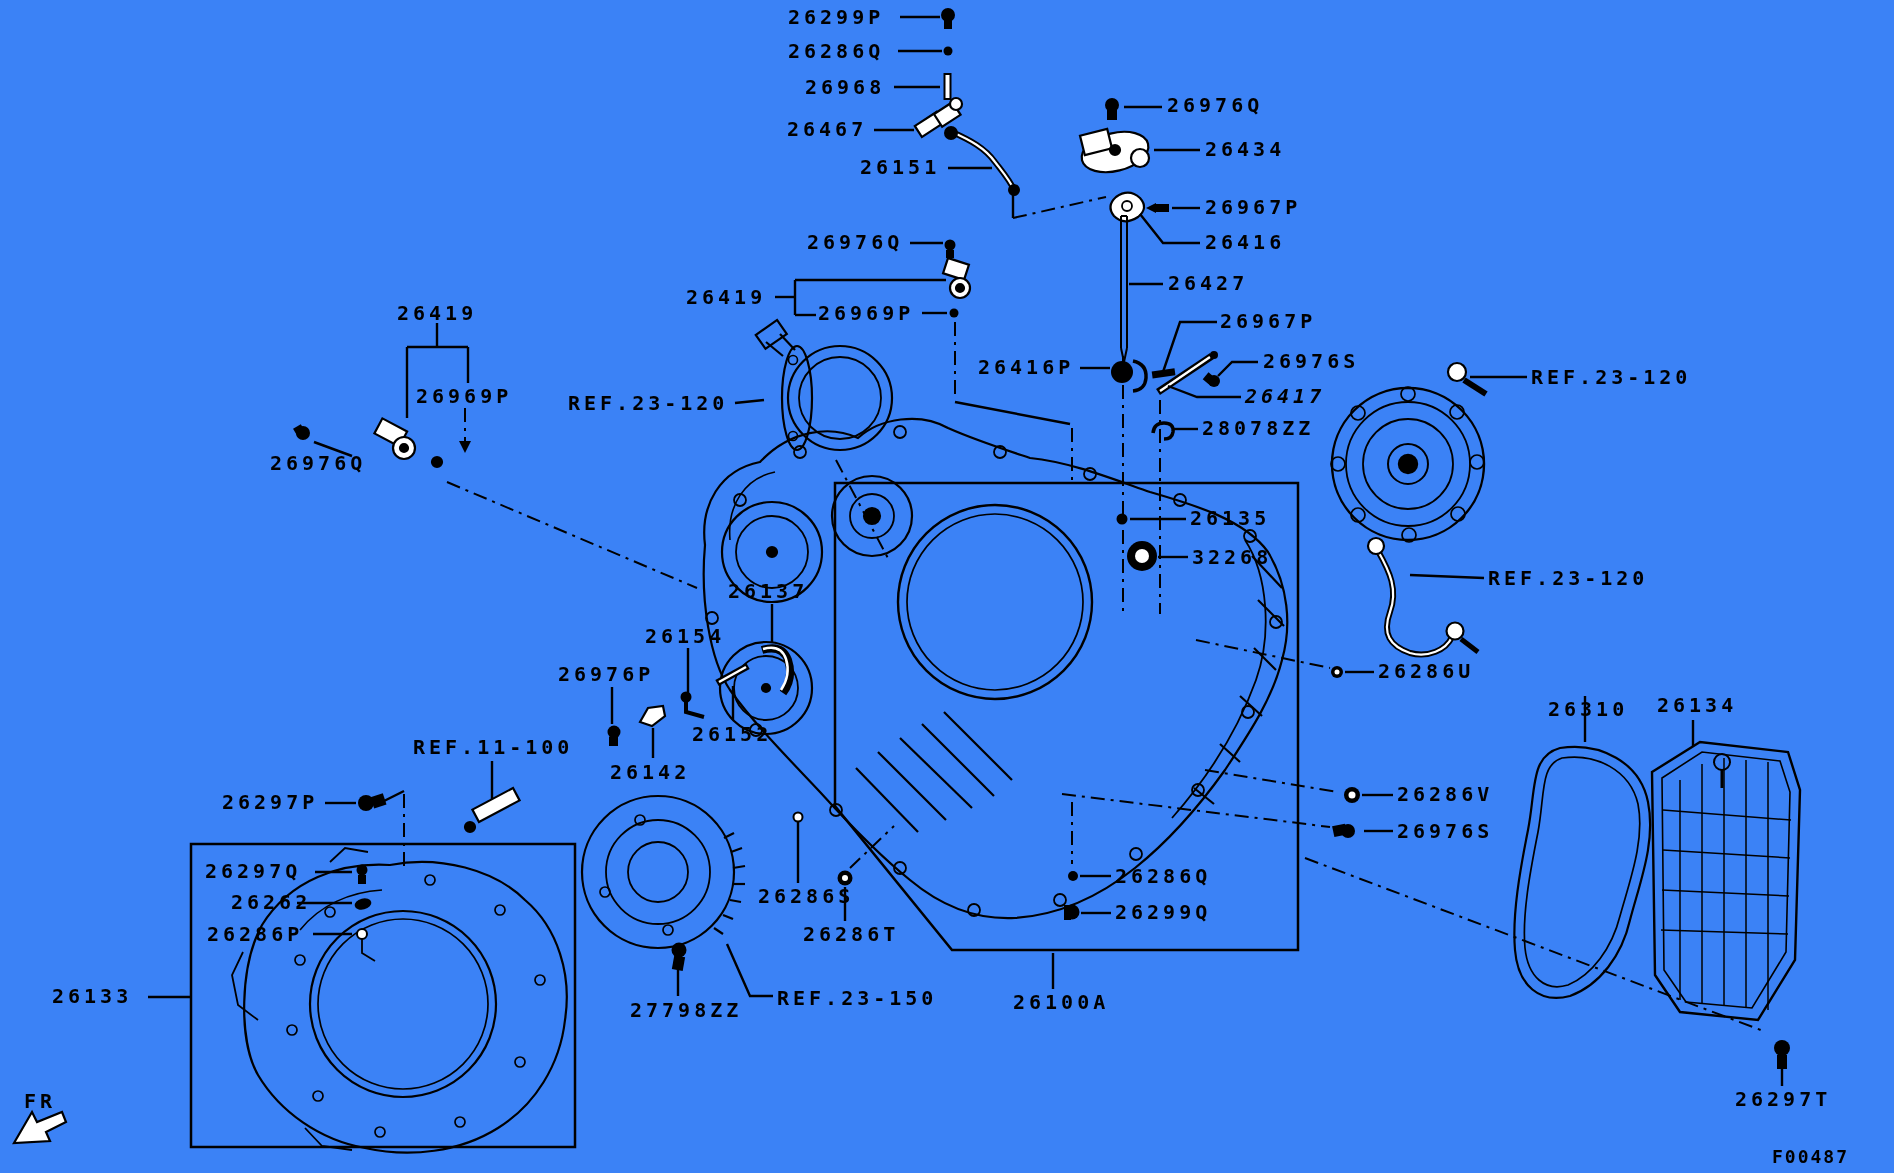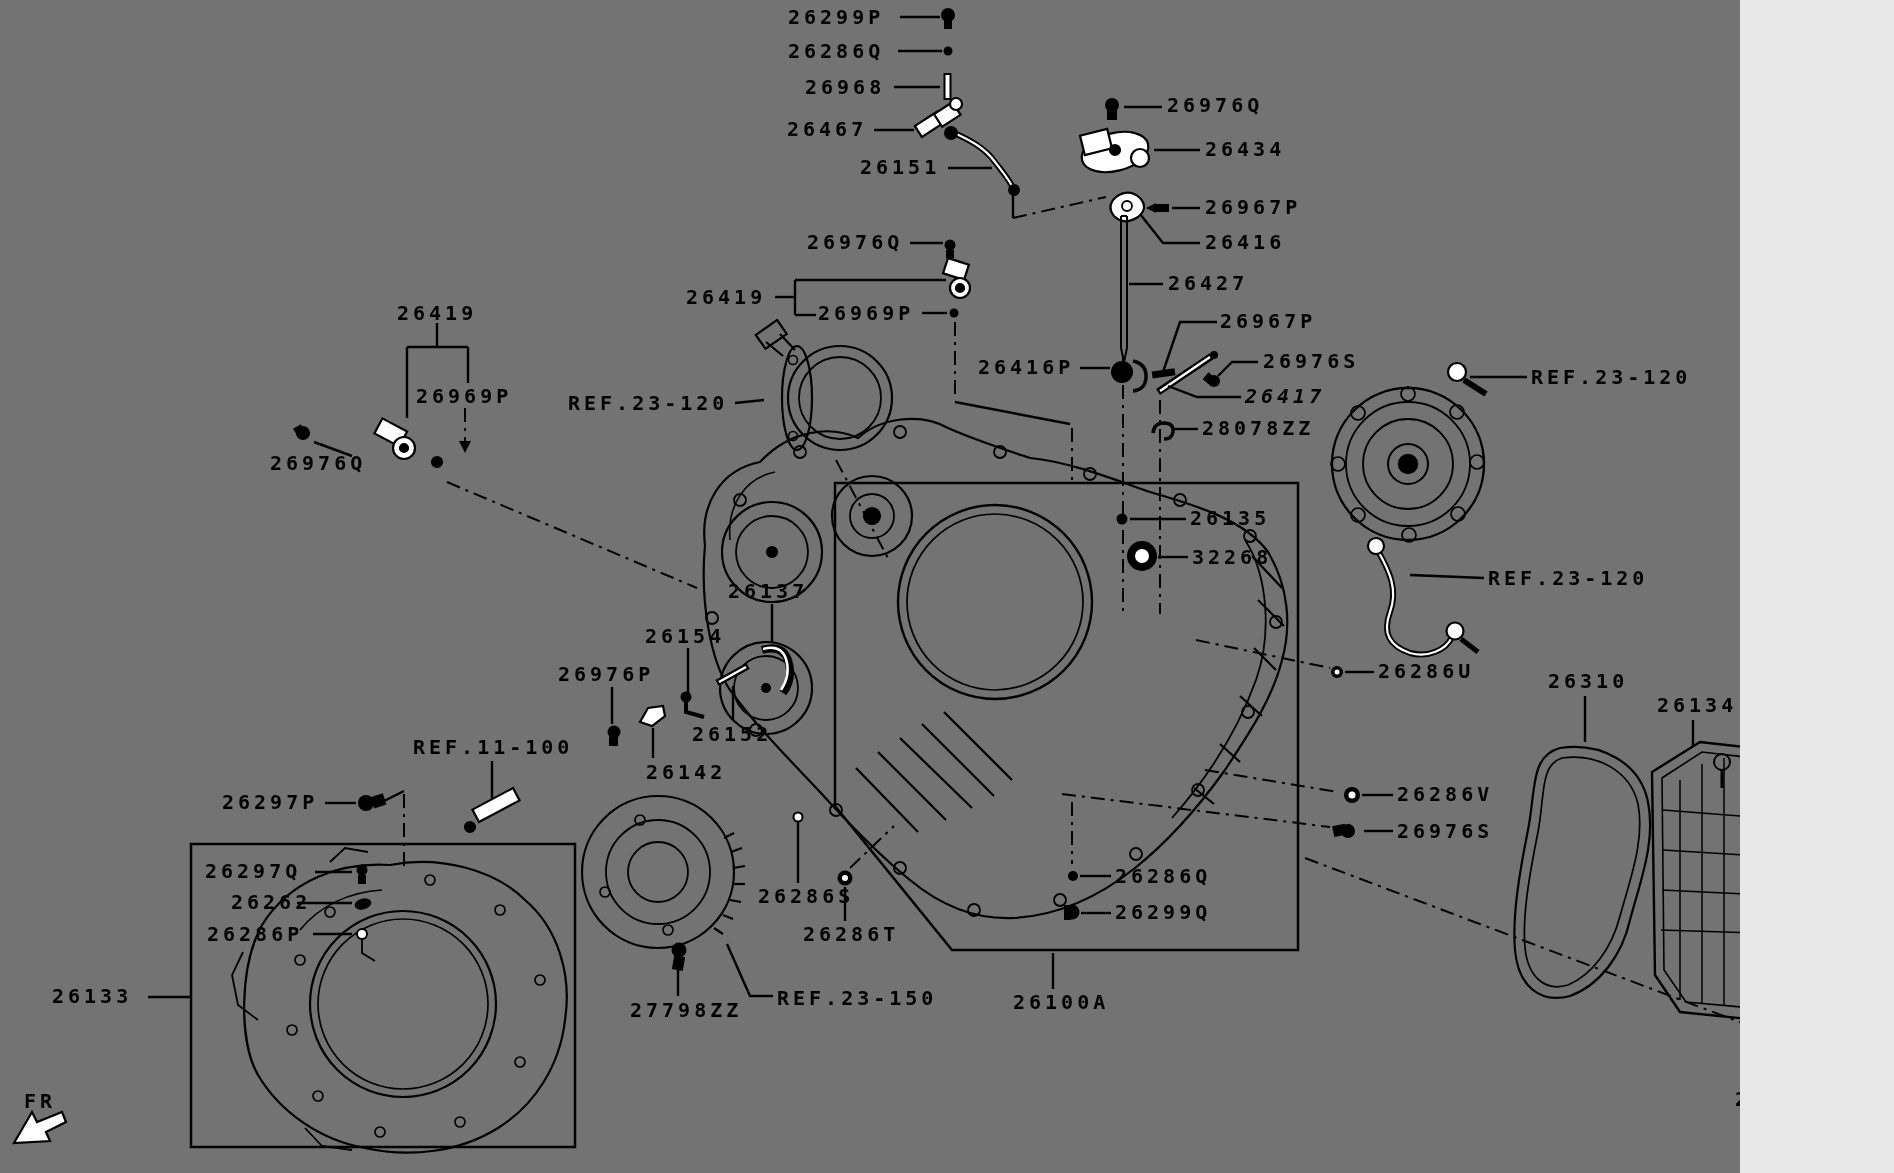--- a/index.html
+++ b/index.html
@@ -1,16 +1,16 @@
 <!DOCTYPE html>
 <html><head>
 <meta charset="utf-8">
 <style>
   html,body{margin:0;padding:0;background:#e8e8e8;}
-  #canvas{position:relative;width:1740px;height:1173px;background:#737373;overflow:hidden;
+  #canvas{position:relative;width:1894px;height:1173px;background:#3b82f6;overflow:hidden;
           font-family:"DejaVu Sans Mono", monospace;}
   #art{position:absolute;left:0;top:0;}
   .lbl{position:absolute;font-weight:bold;font-size:20px;letter-spacing:4px;white-space:nowrap;
        color:#000;line-height:22px;font-family:"DejaVu Sans Mono", monospace;}
   .corner-code{position:absolute;font-weight:bold;font-size:18px;letter-spacing:2px;color:#000;
        font-family:"DejaVu Sans Mono", monospace;}
   svg line, svg polyline, svg path, svg circle, svg ellipse, svg rect, svg polygon{vector-effect:none;}
 </style>
 </head>
 <body>
@@ -429,36 +429,36 @@
       <div class="lbl" style="left: 978px; top: 356px;">26416P</div>
       <div class="lbl" style="left: 1220px; top: 310px;">26967P</div>
       <div class="lbl" style="left: 1263px; top: 350px;">26976S</div>
       <div class="lbl" style="left: 1245px; top: 385px; font-style: italic;">26417</div>
       <div class="lbl" style="left: 1202px; top: 417px;">28078ZZ</div>
       <div class="lbl" style="left: 1190px; top: 507px;">26135</div>
       <div class="lbl" style="left: 1192px; top: 546px;">32268</div>
       <div class="lbl" style="left: 1531px; top: 366px;">REF.23-120</div>
       <div class="lbl" style="left: 1488px; top: 567px;">REF.23-120</div>
       <div class="lbl" style="left: 1378px; top: 660px;">26286U</div>
-      <div class="lbl" style="left: 1548px; top: 670px;">26310</div>
+      <div class="lbl" style="left: 1548px; top: 698px;">26310</div>
       <div class="lbl" style="left: 1657px; top: 694px;">26134</div>
       <div class="lbl" style="left: 1397px; top: 783px;">26286V</div>
       <div class="lbl" style="left: 1397px; top: 820px;">26976S</div>
       <div class="lbl" style="left: 1115px; top: 865px;">26286Q</div>
       <div class="lbl" style="left: 1115px; top: 901px;">26299Q</div>
       <div class="lbl" style="left: 1013px; top: 991px;">26100A</div>
       <div class="lbl" style="left: 758px; top: 885px;">26286S</div>
       <div class="lbl" style="left: 803px; top: 923px;">26286T</div>
       <div class="lbl" style="left: 630px; top: 999px;">27798ZZ</div>
       <div class="lbl" style="left: 777px; top: 987px;">REF.23-150</div>
       <div class="lbl" style="left: 728px; top: 580px;">26137</div>
       <div class="lbl" style="left: 645px; top: 625px;">26154</div>
       <div class="lbl" style="left: 558px; top: 663px; text-align: right;">26976P</div>
       <div class="lbl" style="left: 692px; top: 723px;">26152</div>
-      <div class="lbl" style="left: 610px; top: 761px; margin-left: 36px;">26142</div>
+      <div class="lbl" style="left: 610px; top: 761px;">26142</div>
       <div class="lbl" style="left: 413px; top: 736px;">REF.11-100</div>
       <div class="lbl" style="left: 222px; top: 791px;">26297P</div>
       <div class="lbl" style="left: 205px; top: 860px;">26297Q</div>
       <div class="lbl" style="left: 207px; top: 891px; margin-left: 24px;">26262</div>
       <div class="lbl" style="left: 207px; top: 923px;">26286P</div>
       <div class="lbl" style="left: 52px; top: 985px;">26133</div>
       <div class="lbl" style="left: 1735px; top: 1088px;">26297T</div>
     </div>
 
   <div class="lbl" style="left:24px;top:1090px;">FR</div>

